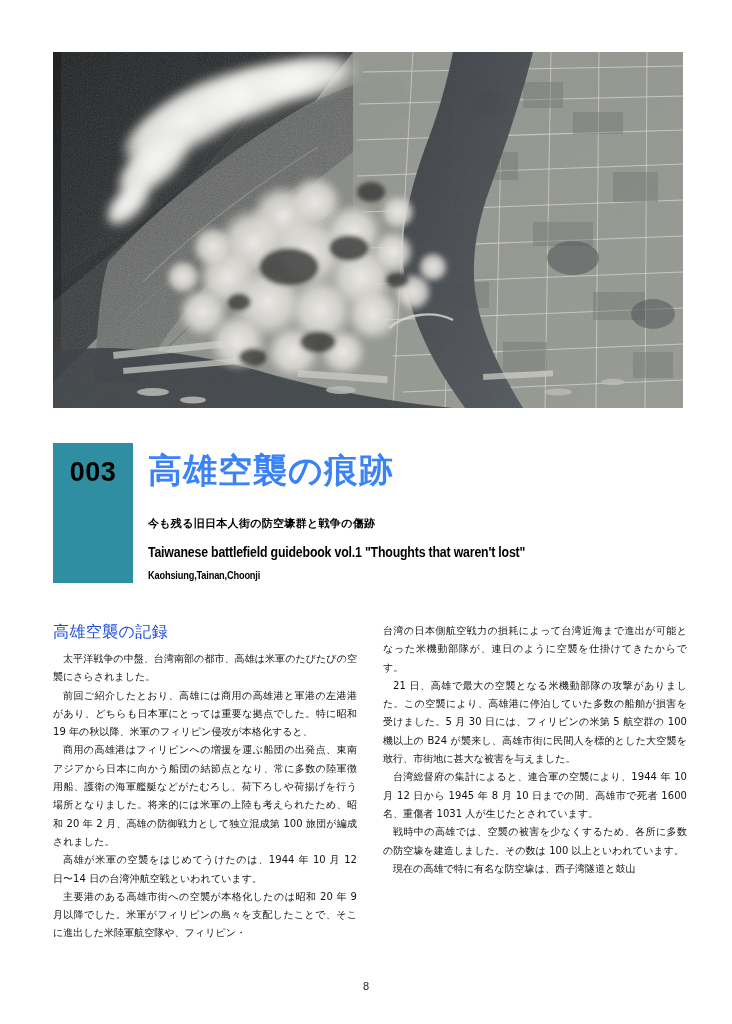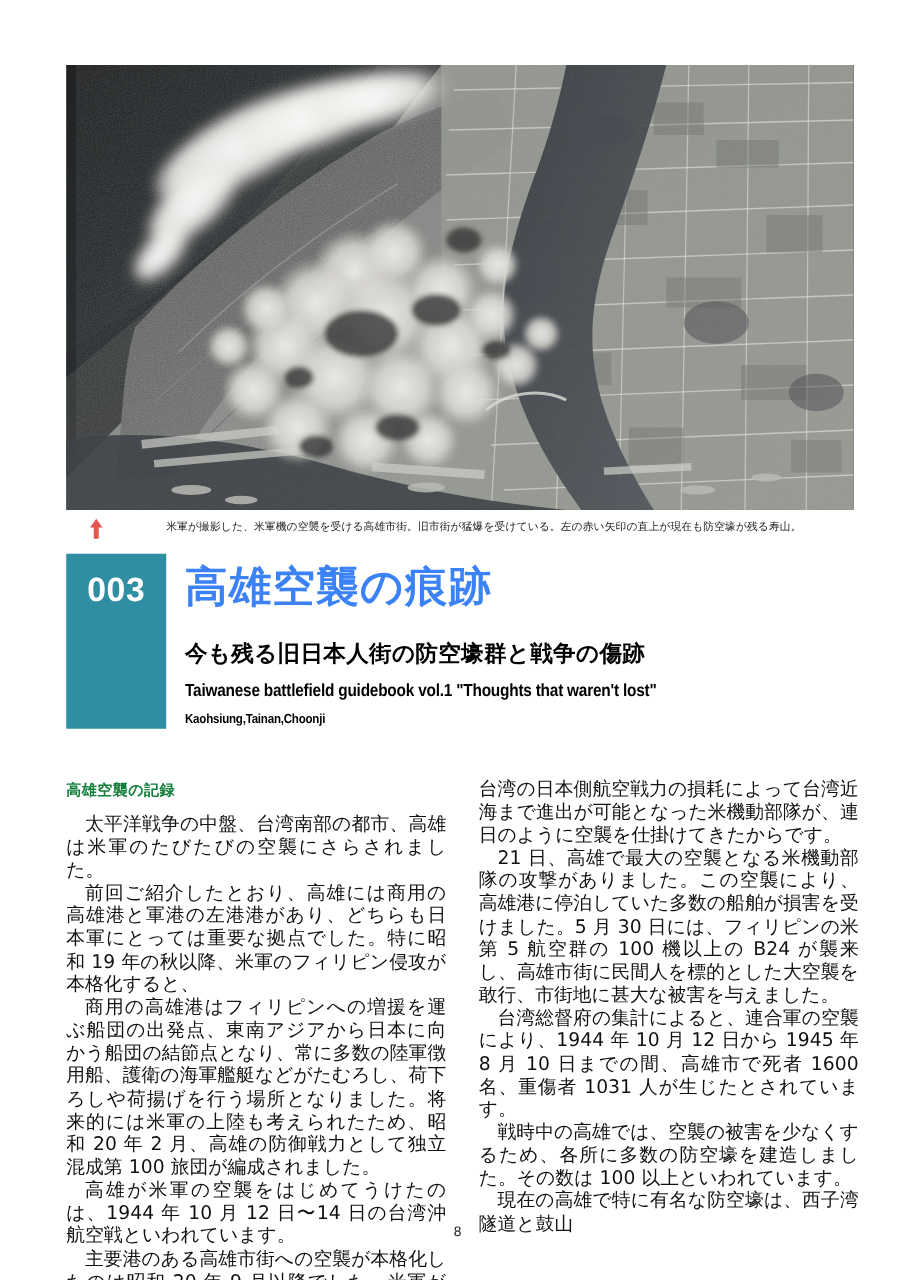--- a/index.html
+++ b/index.html
@@ -69,21 +69,21 @@
     width: 630px;
     height: 140px;
   }
   #number-badge {
     position: absolute;
     left: 0;
     top: 0;
     width: 80px;
     height: 140px;
     background: #2f8ea1;
-    color: #ffffff;
+    color: #000000;
   }
   #number-badge-label {
     position: absolute;
     left: 0;
     right: 0;
     top: 14px;
     text-align: center;
     font-size: 27px;
     font-weight: bold;
     letter-spacing: 0.5px;
@@ -98,21 +98,21 @@
     font-family: "DejaVu Sans", "Liberation Sans", sans-serif;
     font-size: 34px;
     font-weight: bold;
     line-height: 42px;
     letter-spacing: 1px;
     margin-top: 6px;
     color: #3b82f6;
   }
   #sub-title-ja {
     font-family: "DejaVu Sans", "Liberation Sans", sans-serif;
-    font-size: 18px;
+    font-size: 11px;
     font-weight: bold;
     line-height: 20px;
     margin-top: 12px;
     letter-spacing: 0.3px;
     color: #000;
   }
   #sub-title-en {
     font-size: 14px;
     font-weight: bold;
     line-height: 19px;
@@ -140,31 +140,31 @@
     left: 53px;
     top: 622px;
     width: 634px;
     height: 345px;
     display: flex;
     gap: 26px;
   }
   .column { width: 304px; }
   .sec-heading {
     font-family: "DejaVu Sans", "Liberation Sans", sans-serif;
-    font-size: 12px;
-    font-weight: bold;
+    font-size: 16px;
+    font-weight: normal;
     line-height: 20px;
     margin: 0 0 8px 0;
     letter-spacing: 0.4px;
-    color: #15803d;
+    color: #1d4ed8;
   }
   .sec-heading.spaced { margin-top: 16px; }
   .para {
     font-family: "DejaVu Sans", "Liberation Sans", sans-serif;
-    font-size: 15px;
+    font-size: 10px;
     line-height: 18.3px;
     margin: 0;
     text-align: justify;
     text-justify: inter-character;
     color: #111;
     letter-spacing: 0.05px;
   }
   .para.indent { text-indent: 1em; }
 
   
@@ -348,28 +348,20 @@
             </g>
           </g>
 
           <rect x="0" y="0" width="630" height="356" filter="url(#grain)" fill="none" opacity="0.5"></rect>
           <rect x="0" y="0" width="630" height="356" fill="#dcd9cf" opacity="0.05"></rect>
         </g>
       </svg>
     </div>
   </div>
 
-  <div id="caption-row">
-    <span id="caption-arrow">
-      <svg viewBox="0 0 16 18" width="16" height="18" aria-hidden="true">
-        <path d="M8 1 L13 8 L10 8 L10 17 L6 17 L6 8 L3 8 Z" fill="#e8544e"></path>
-      </svg>
-    </span>
-    <span id="caption-text">米軍が撮影した、米軍機の空襲を受ける高雄市街。旧市街が猛爆を受けている。左の赤い矢印の直上が現在も防空壕が残る寿山。</span>
-  </div>
 
   <div id="title-block">
     <div id="number-badge" style="background: rgb(47, 142, 161);">
       <div id="number-badge-label">003</div>
     </div>
     <div id="title-texts">
       <h1 id="main-title">高雄空襲の痕跡</h1>
       <div id="sub-title-ja">今も残る旧日本人街の防空壕群と戦争の傷跡</div>
       <div id="sub-title-en">Taiwanese battlefield guidebook vol.1        "Thoughts that waren't lost"</div>
       <div id="sub-title-places">Kaohsiung,Tainan,Choonji</div>

